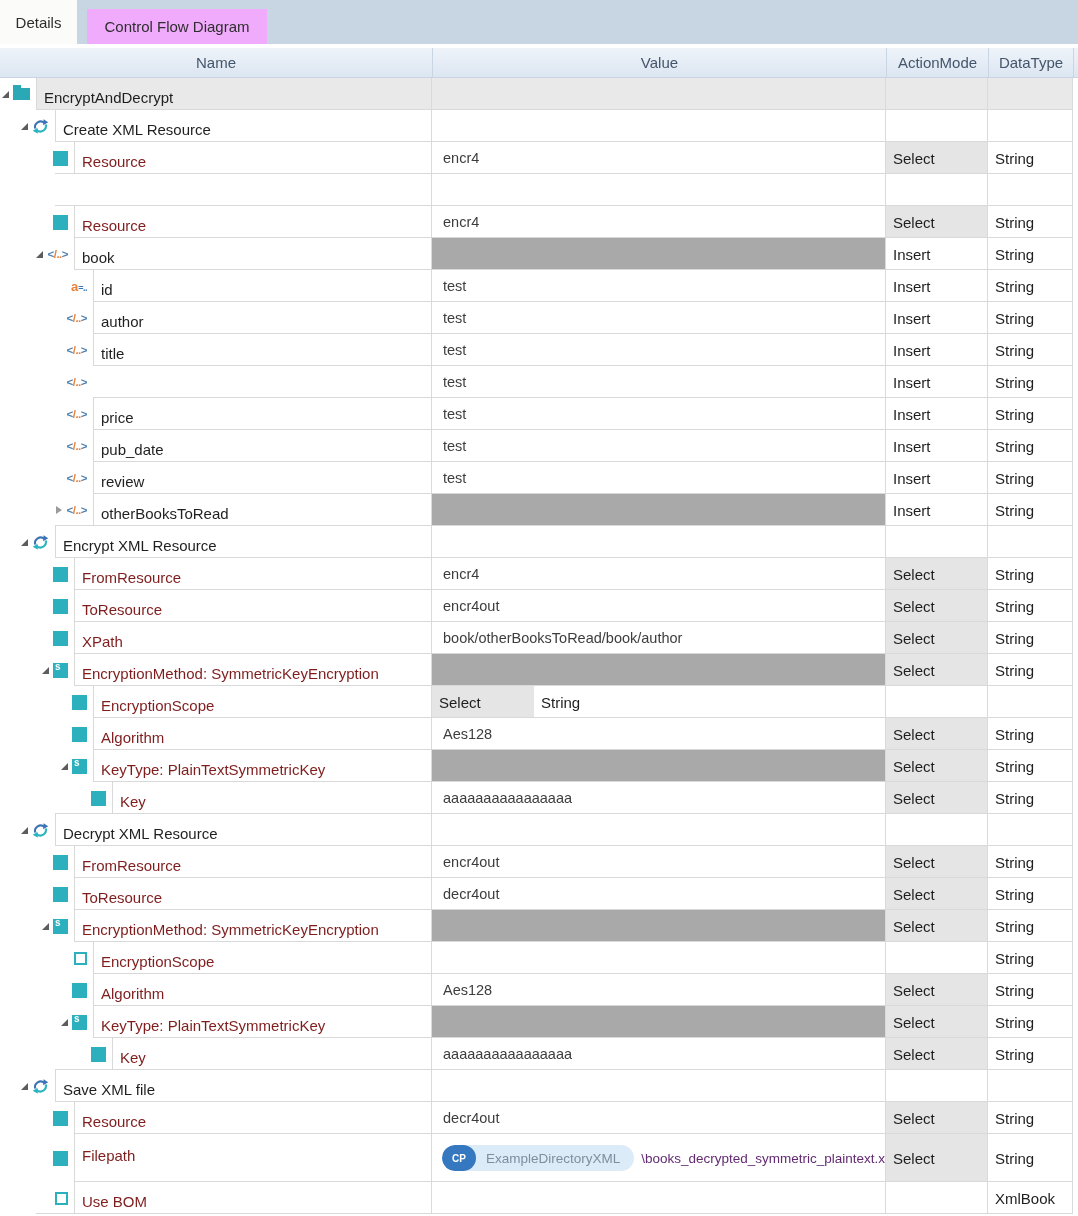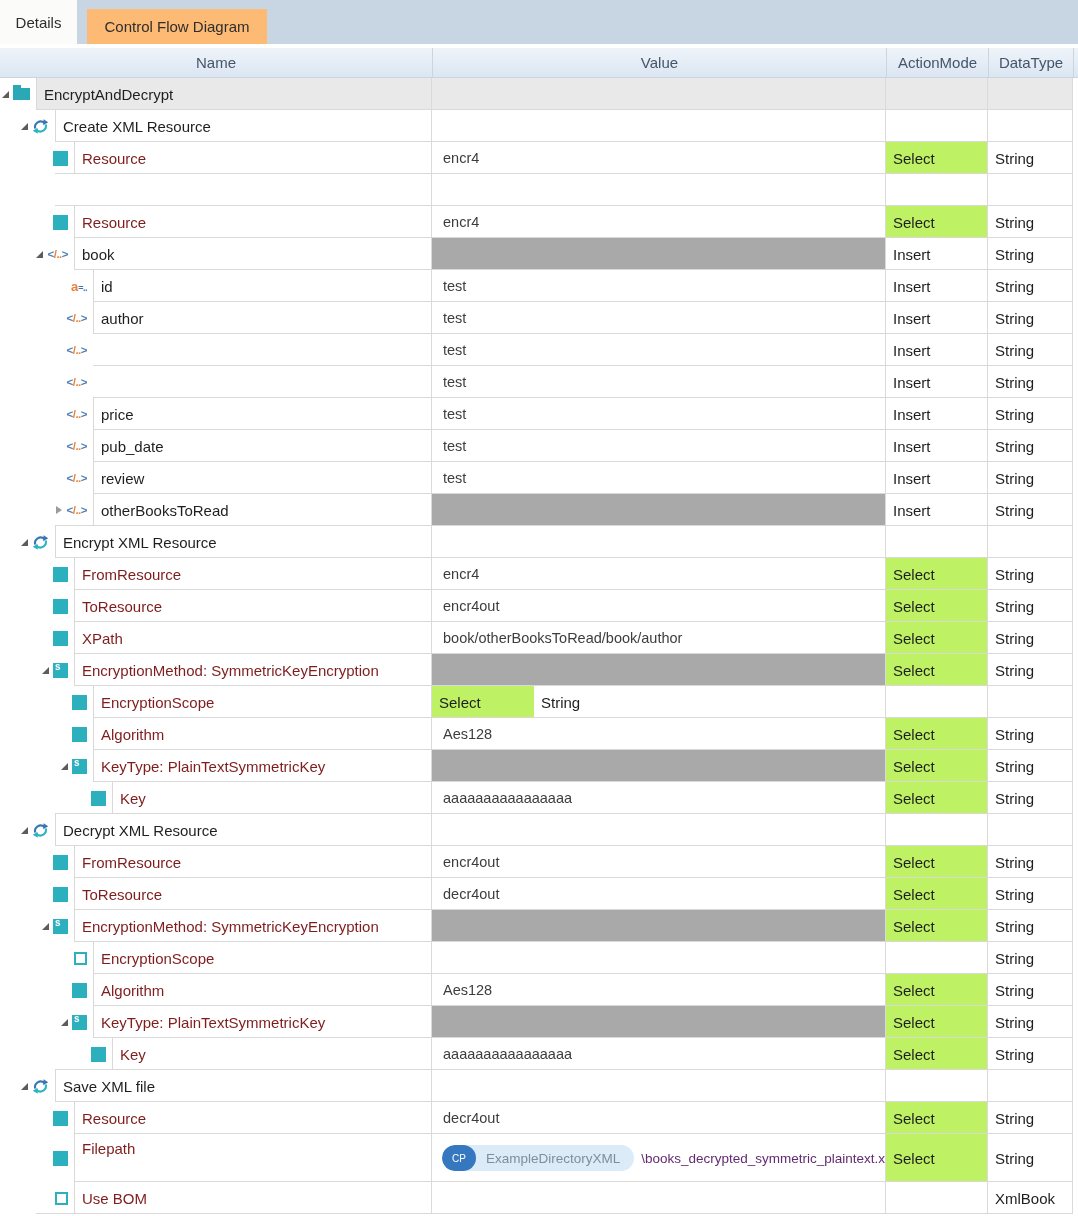--- a/index.html
+++ b/index.html
@@ -5,21 +5,21 @@
 <style>
   * { box-sizing: border-box; margin: 0; padding: 0; }
   html,body { width:1078px; height:1216px; overflow:hidden; background:#fff;
     font-family:"Liberation Sans", sans-serif; }
   .app { width:1078px; height:1036px; display:flex; flex-direction:column; background:#fff; }
 
   
   .tabbar { height:44px; background:#c8d6e4; display:flex; align-items:flex-start; flex:0 0 auto; }
   .tab { font-size:15px; color:#2e2e2e; display:flex; align-items:center; justify-content:center; cursor:default; }
   .tab-active { width:77px; height:44px; background:#fbfbf9; }
-  .tab-inactive { width:180px; height:36px; margin-top:8px; margin-left:10px; background:#fdba74;
+  .tab-inactive { width:180px; height:36px; margin-top:8px; margin-left:10px; background:#f0abfc;
     border-top:1px solid #c9d6e4; }
   .tabgap { height:4px; background:#fff; flex:0 0 auto; }
 
   
   .header { height:30px; display:flex; flex:0 0 auto;
     background:linear-gradient(#eef3f9,#dce6f2); border-bottom:1px solid #c9d4e2;
     color:#44566b; font-size:15px; }
   .hcell { display:flex; align-items:center; justify-content:center; height:100%; }
   .h-name  { width:432px; }
   .h-value { width:454px; border-left:1px solid #c9d5e2; }
@@ -29,31 +29,31 @@
 
   
   .rows { position:relative; flex:1 1 auto; background:#fff; }
   .vline { position:absolute; top:0; bottom:0; width:1px; background:#dadada; z-index:1; }
   .row { position:relative; display:flex; width:1078px; }
   .sep { position:absolute; bottom:0; right:5px; height:1px; background:#d9d9d9; z-index:2; }
 
   .name-col { width:432px; display:flex; }
   .gutter { display:flex; align-items:center; justify-content:flex-end; padding-right:3px; flex:0 0 auto; background:#fff; }
   .name-cell { flex:1 1 auto; display:flex; align-items:center; border-left:1px solid #d9d9d9; overflow:hidden; }
-  .name-text { padding-left:7px; font-size:15px; color:#1f1f1f; white-space:nowrap; }
+  .name-text { padding-left:7px; font-size:15px; color:#1f1f1f; white-space:nowrap;margin-top:7px; }
   .name-text.dim { color:#7f1d1d; }
   .name-cell.tall { align-items:flex-start; }
   .name-cell.tall .name-text { padding-top:6px; }
 
   .cell { display:flex; align-items:center; overflow:hidden; }
   .cell.value { width:454px; font-size:14.5px; color:#3d3d3d; }
   .cell.value .vtext { padding-left:11px; white-space:nowrap; }
   .cell.value.gray-bar { background:#a9a9a9; }
   .cell.action { width:102px; font-size:15px; color:#1e1e1e; padding-left:7px; }
-  .cell.action.sel { background:#bef264; }
+  .cell.action.sel { background:#e5e5e5; }
   .cell.dtype { width:85px; font-size:15px; color:#1e1e1e; padding-left:7px; }
   .strip { width:5px; background:#fff; }
 
   .row-root .name-cell, .row-root .cell { background:#e9e9e9; }
 
   
   .exp-open { width:0; height:0; border-bottom:7px solid #5c5c5c; border-left:7px solid transparent;
     margin-right:4px; flex:0 0 auto; }
   .exp-closed { width:0; height:0; border-top:4px solid transparent; border-bottom:4px solid transparent;
     border-left:6px solid #9b9b9b; margin-right:4px; flex:0 0 auto; }
@@ -72,21 +72,21 @@
   .icon-xml i, .icon-attr i { font-style:normal; }
   .icon-xml .b { color:#4e7fae; }
   .icon-xml .o { color:#e8823c; }
   .icon-attr { margin-right:3px; white-space:nowrap; }
   .icon-attr .a { color:#e8823c; font-weight:bold; font-size:13px; }
   .icon-attr .m { color:#3b76b8; font-weight:bold; font-size:9px; letter-spacing:-0.5px; }
 
   
   .chip { display:inline-flex; align-items:center; height:26px; border-radius:13px;
     background:#dcebf8; overflow:hidden; margin-left:10px; flex:0 0 auto; }
-  .chip-badge { background:#3578bf; color:#fff; font-weight:normal; font-size:10px;
+  .chip-badge { background:#3578bf; color:#fff; font-weight:bold; font-size:10px;
     height:26px; display:flex; align-items:center; padding:0 10px; border-radius:13px; }
   .chip-label { padding:0 14px 0 10px; color:#7e8e9e; font-size:13.5px; white-space:nowrap; }
   .value-path { color:#632a72; margin-left:7px; font-size:13.5px; white-space:nowrap; }
 </style>
 </head>
 <body>
 
 <div class="app">
   <div class="tabbar">
     <div class="tab tab-active">Details</div>
@@ -229,20 +229,23 @@
         <div class="cell action">Insert</div>
         <div class="cell dtype">String</div>
         <div class="strip"></div>
         <div class="sep" style="left: 93px;"></div>
       </div>
       <div class="row" style="height: 32px;">
         <div class="name-col">
           <div class="gutter" style="width: 93px;">
             <span class="icon icon-xml"><i class="b">&lt;</i><i class="o">/</i><i class="o">..</i><i class="b">&gt;</i></span>
           </div>
+          <div class="name-cell">
+            <span class="name-text">title</span>
+          </div>
         </div>
         <div class="cell value">
           <span class="vtext">test</span>
         </div>
         <div class="cell action">Insert</div>
         <div class="cell dtype">String</div>
         <div class="strip"></div>
         <div class="sep" style="left: 93px;"></div>
       </div>
       <div class="row" style="height: 32px;">

